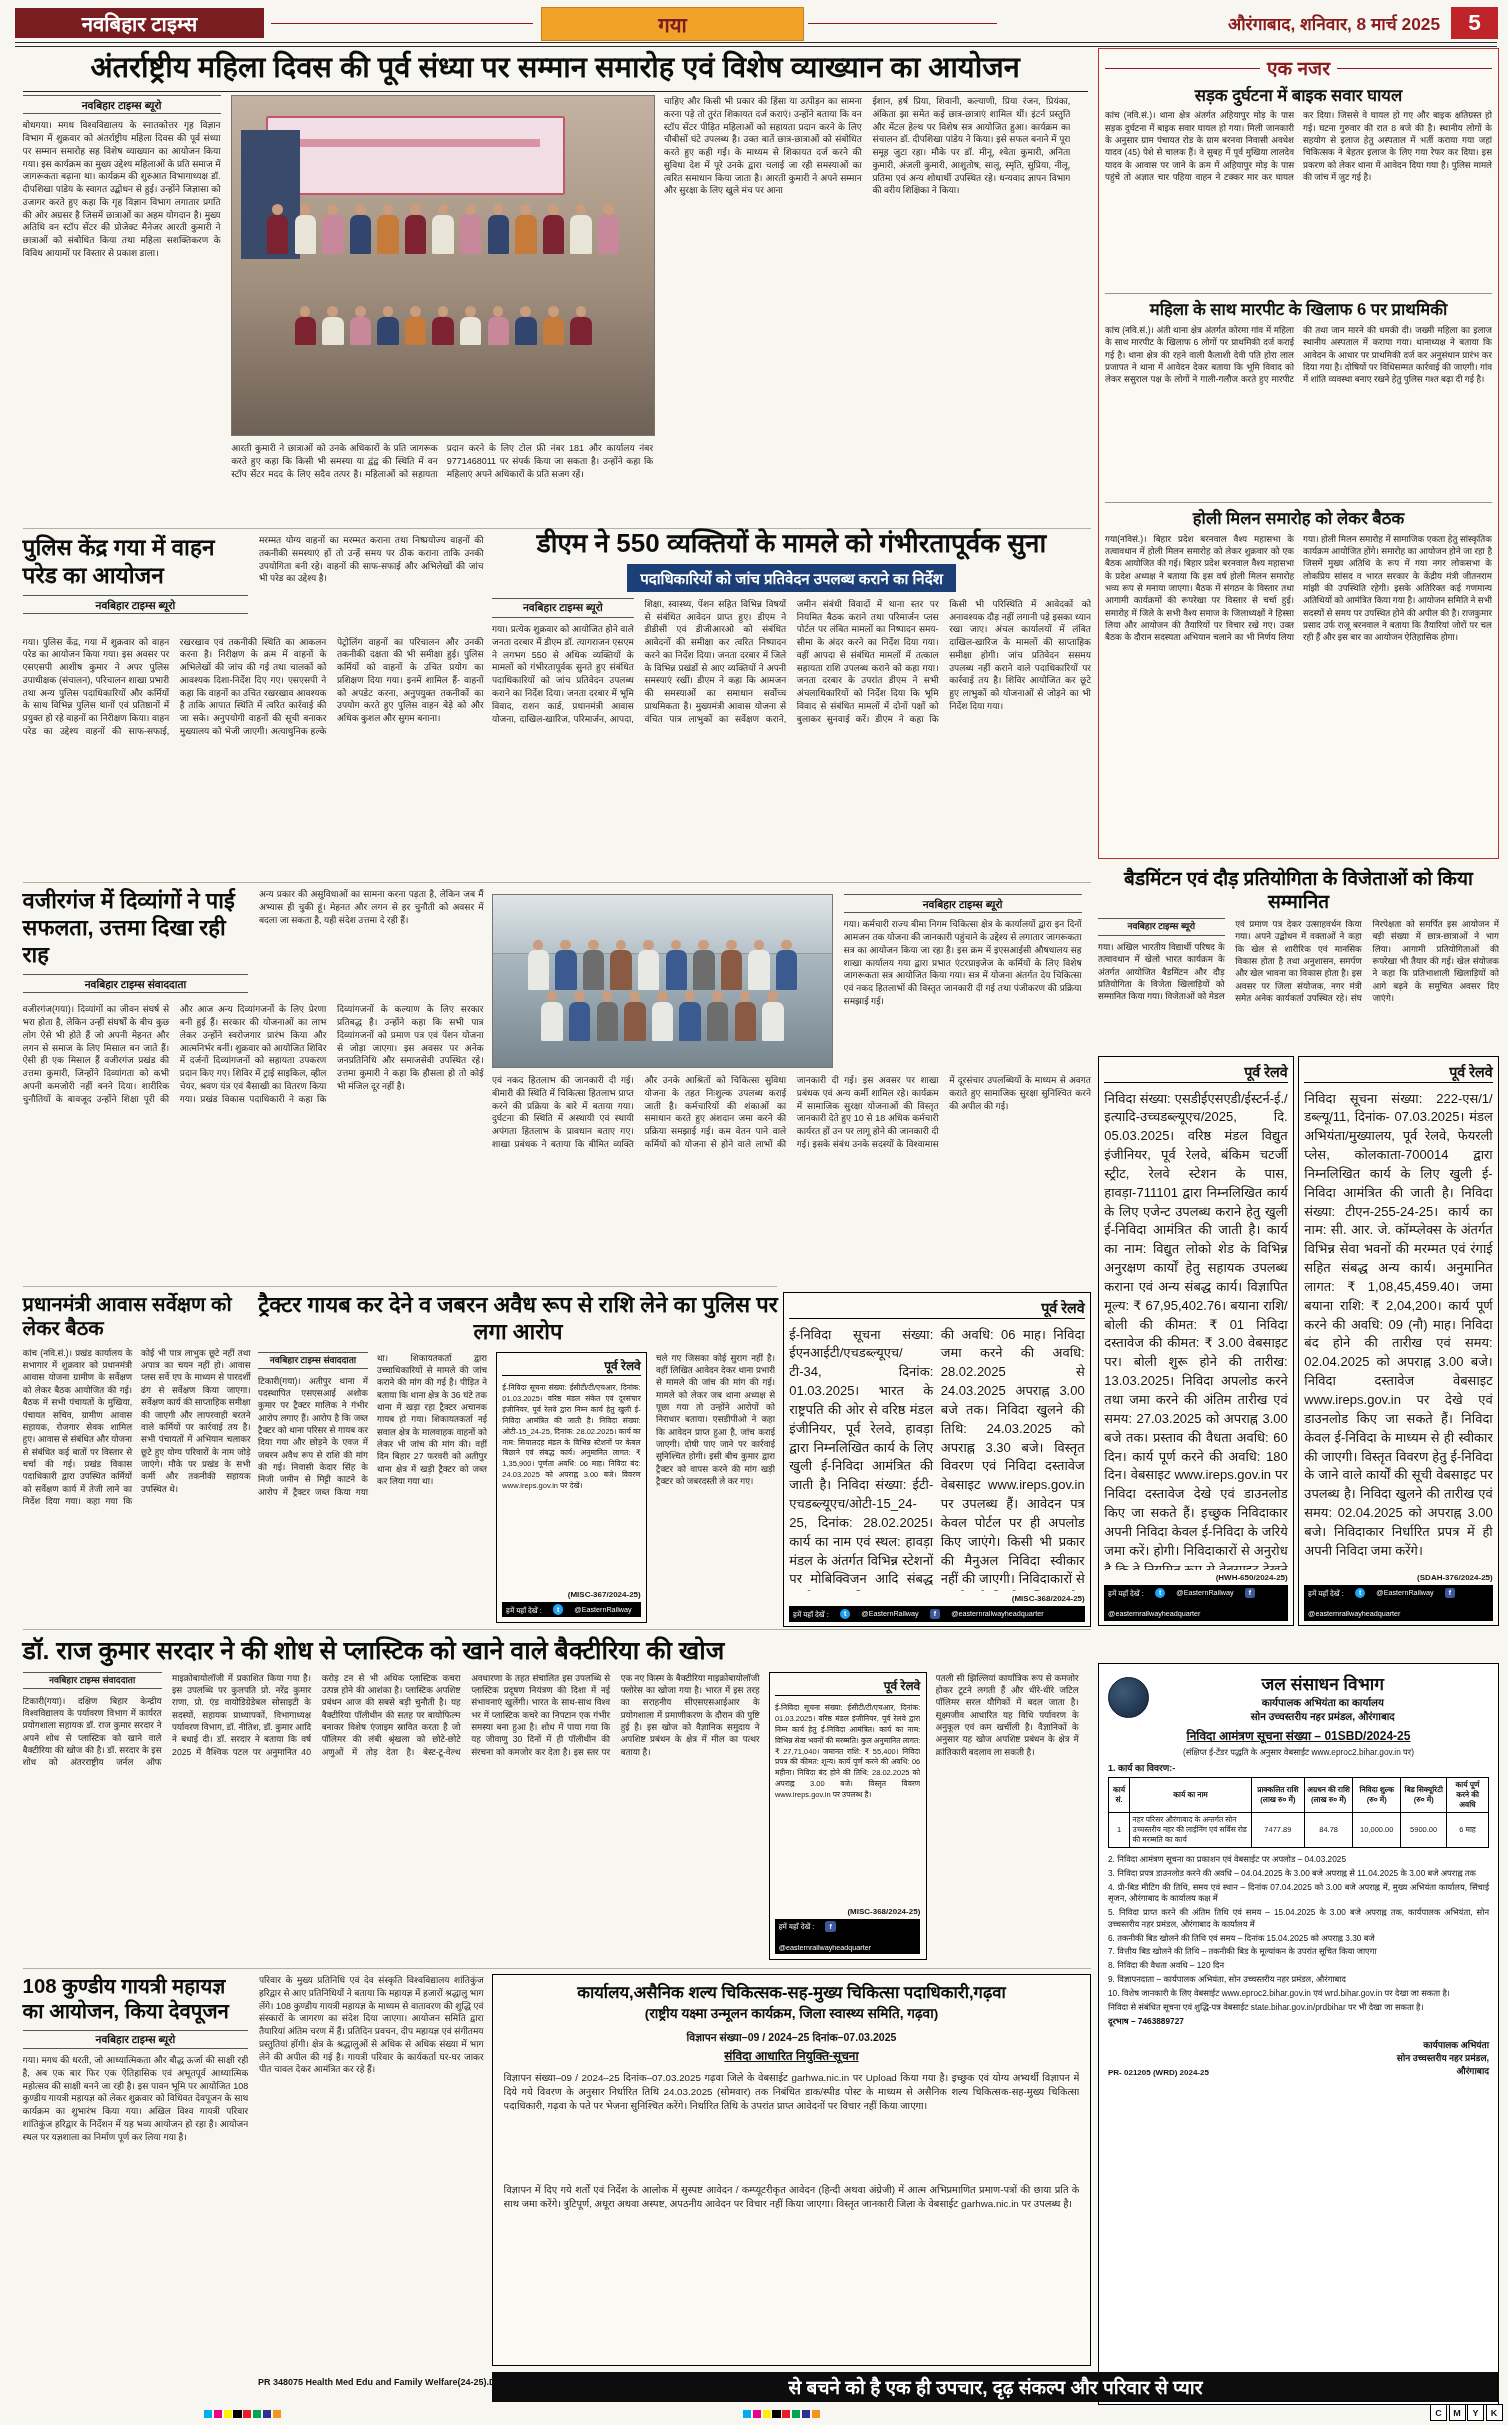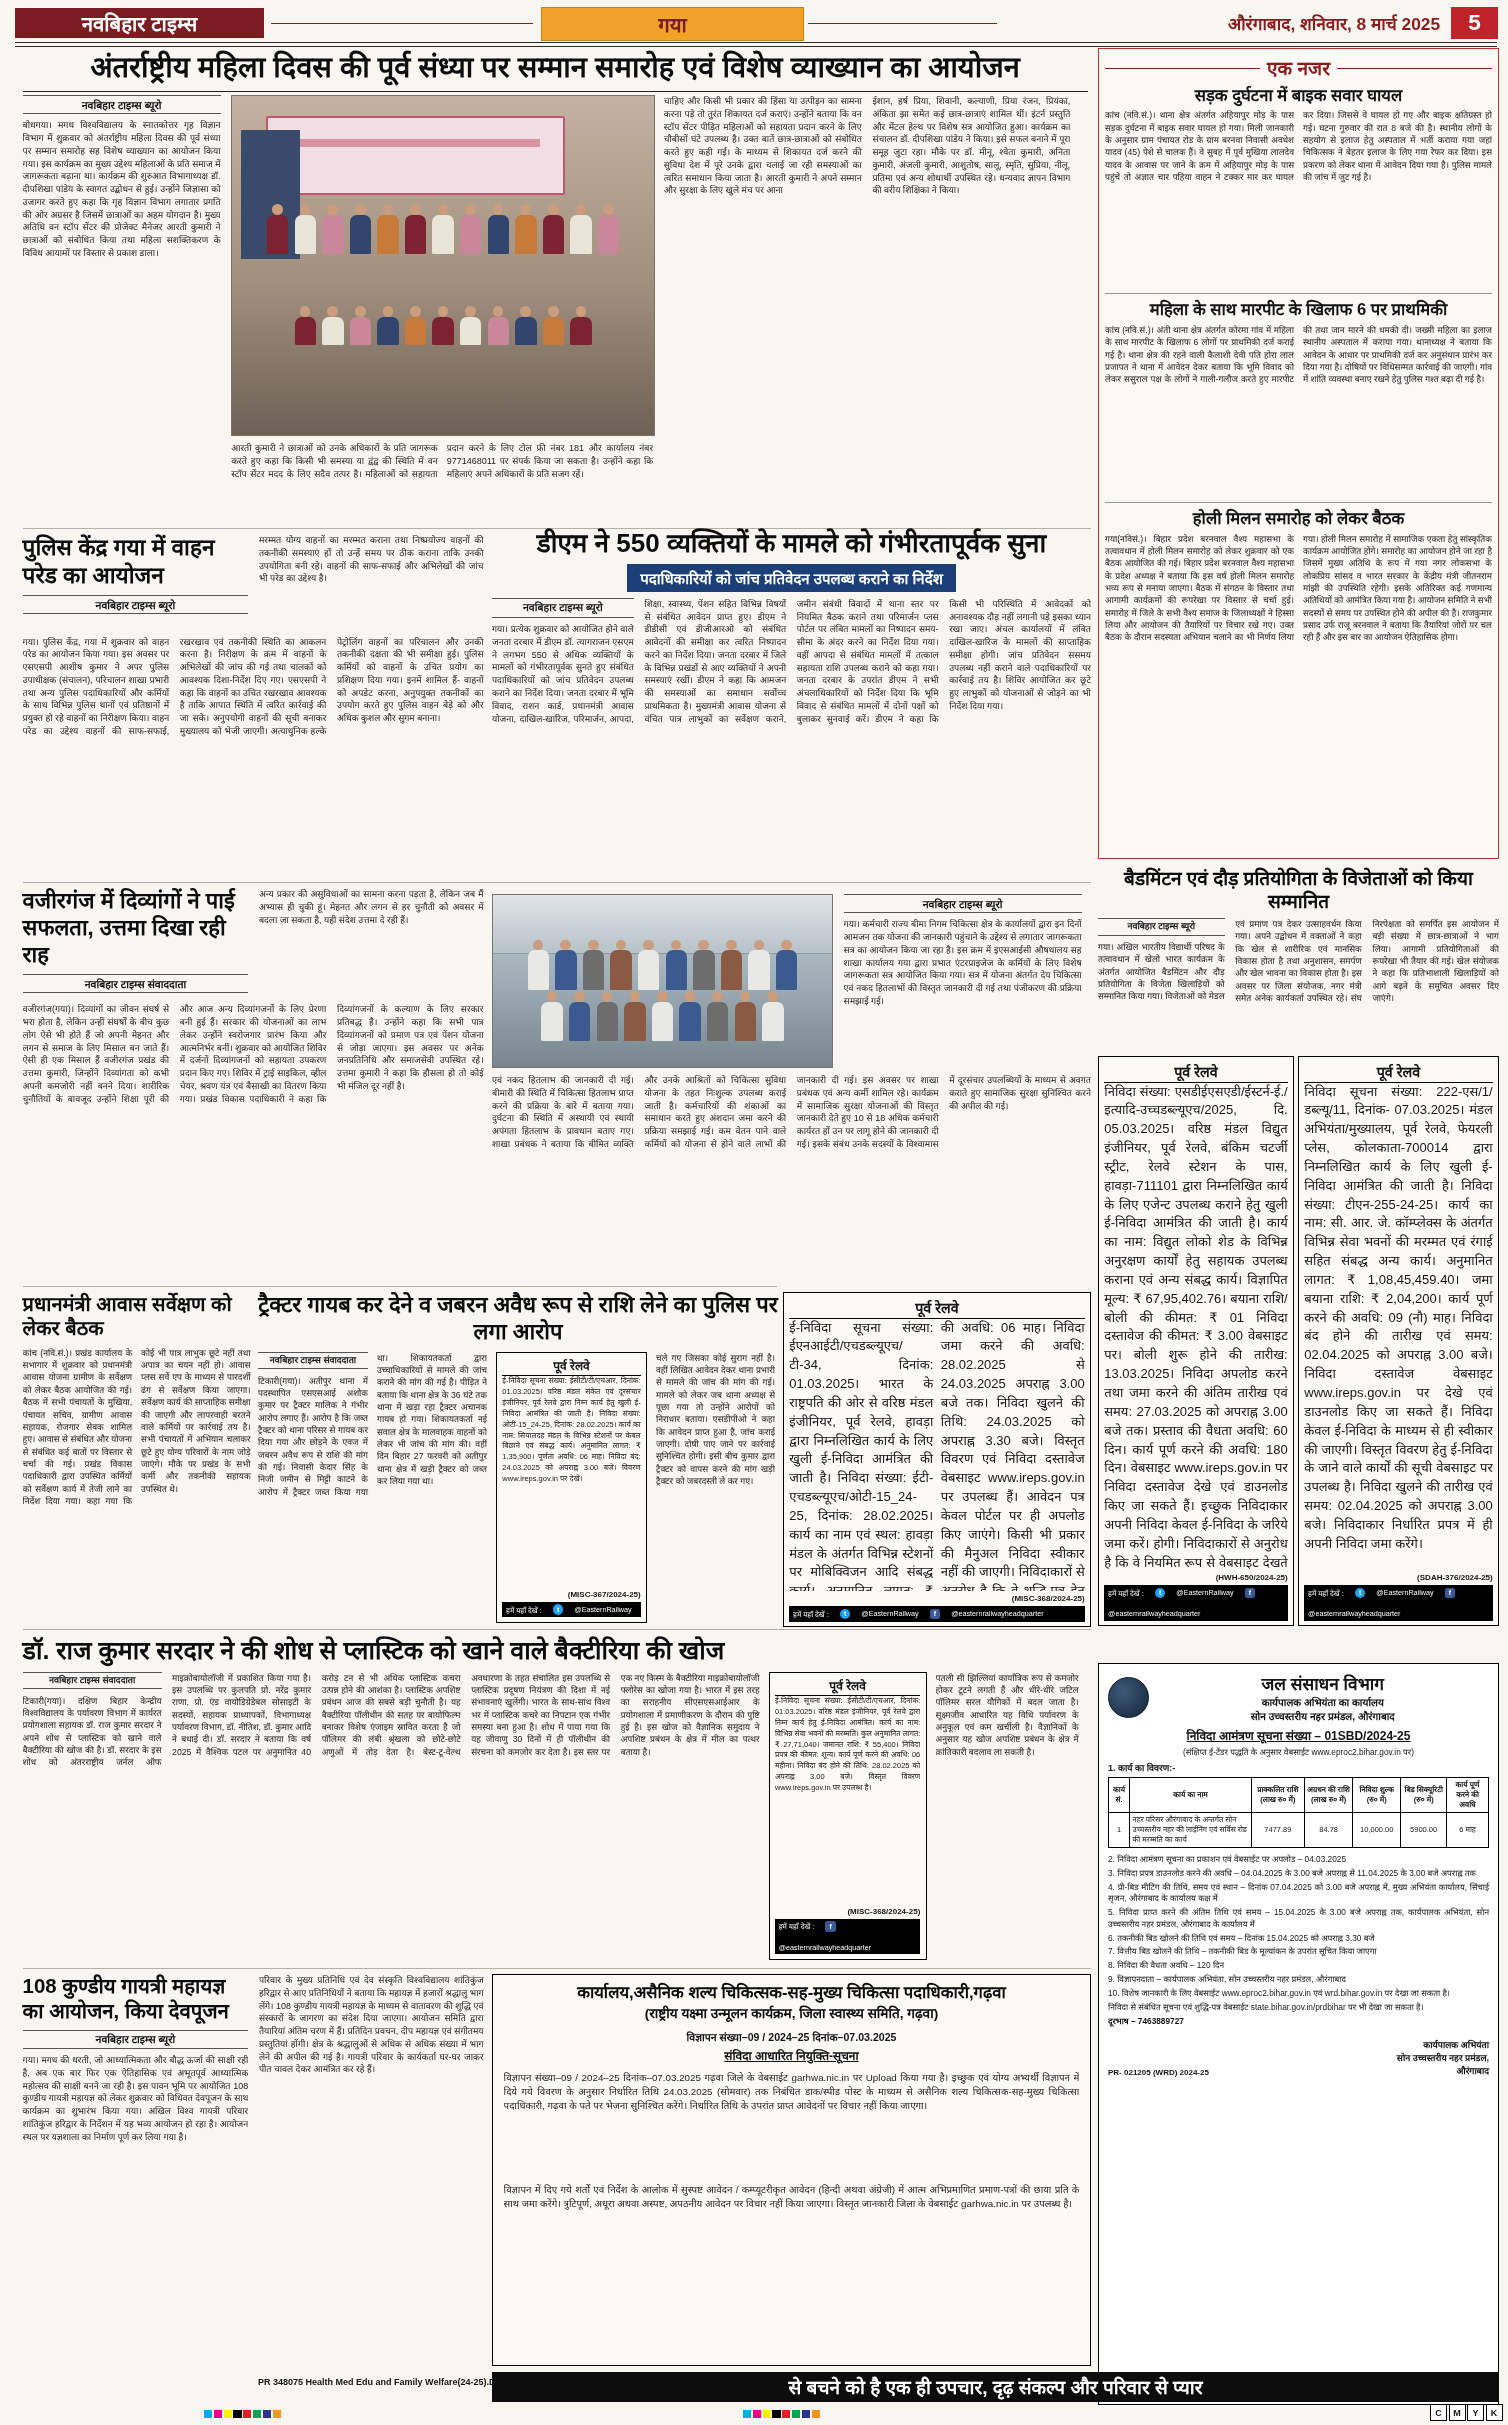--- a/index.html
+++ b/index.html
@@ -54,22 +54,22 @@
   .crowd.men .person:nth-child(4n+1){--c:#e8e8e4;}
   .crowd.men .person:nth-child(4n+2){--c:#3b5a8f;}
   .crowd.men .person:nth-child(4n+3){--c:#6d6d6d;}
   .crowd.men .person:nth-child(4n+4){--c:#8a5a43;}
   
   .dm-sub{background:#1c3f77;color:#fff;font-weight:bold;font-size:15px;text-align:center;
      padding:3.8px 13.6px;margin:4.5px auto 6px;width:max-content;max-width:95%;}
   
   .railbox{border:1.5px solid #000;background:#fcfaf5;box-sizing:border-box;padding:4.5px 5.3px;
      display:flex;flex-direction:column;}
-  .rail-head{font-weight:bold;font-size:14.3px;text-align:center;border-bottom:1.1px solid #000;
-     padding-bottom:1px;margin-bottom:0;}
+  .rail-head{font-weight:bold;font-size:14.3px;text-align:right;border-bottom:1.1px solid #000;
+     padding-bottom:1px;margin-bottom:7px;}
   .rail-body{font-size:13px;line-height:1.45;text-align:justify;flex:1;overflow:hidden;}
   .rail-body.c2{columns:2;column-gap:7.5px;}
   .rail-ref{font-size:8px;font-weight:bold;text-align:right;margin:3px 0;}
   .rail-footer{background:#000;color:#fff;font-size:7.2px;display:flex;align-items:center;
      gap:11px;padding:2.3px 3.8px;flex-wrap:wrap;}
   .soc{width:10.6px;height:10.6px;border-radius:50%;display:inline-flex;align-items:center;
      justify-content:center;font-size:6.8px;font-weight:bold;color:#fff;font-style:normal;}
   .soc.tw{background:#1da1f2;}
   .soc.fb{background:#3b5998;border-radius:2.3px;}
   .soc i{font-style:normal;}

